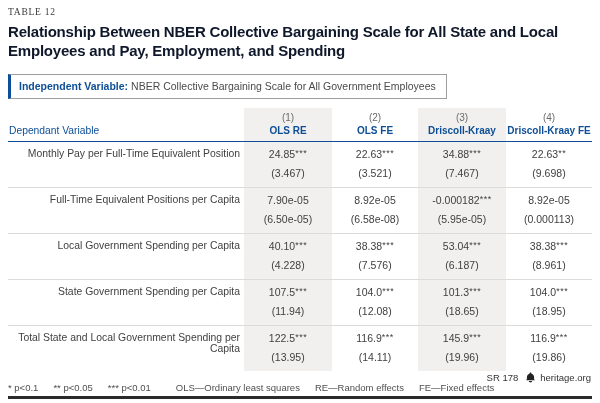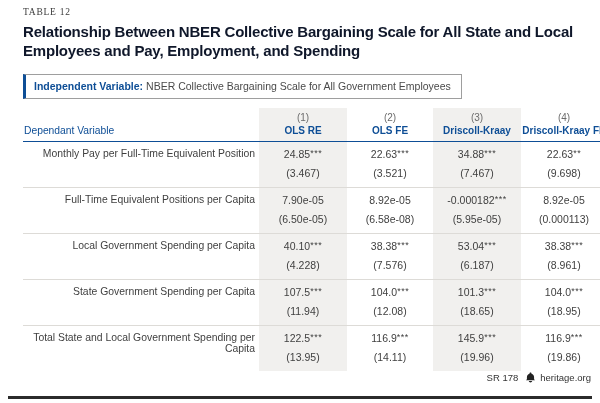--- a/index.html
+++ b/index.html
@@ -1,18 +1,18 @@
 <!DOCTYPE html>
 <html><head>
 <meta charset="utf-8">
 <style>
   * { margin:0; padding:0; box-sizing:border-box; }
   html,body { background:#fff; }
   body { width:600px; height:403px; font-family:"Liberation Sans", sans-serif; color:#3d3d3d; overflow:hidden; }
-  .page { position:relative; width:600px; height:309px; padding:7px 8px 0 23px; }
+  .page { position:relative; width:600px; height:309px; padding:7px 8px 0 8px; }
 
   .table-label { font-family:"Liberation Serif", serif; font-size:9.5px; letter-spacing:0.08em; color:#3a3a3a; }
 
   .title { margin-top:6px; max-width:572px; font-size:15px; font-weight:700; line-height:1.26; letter-spacing:-0.2px; color:#0f172a; }
 
   .iv-box { display:inline-block; margin-top:13px; border:1px solid #9e9e9e; border-left:3px solid #0e4e96; padding:5px 10px 6px 8px; font-size:10.5px; color:#4a4a4a; background:#fff; }
   .iv-box .iv-label { color:#0e4e96; font-weight:700; margin-right:3px; }
 
   table.results { margin-top:9px; width:584px; border-collapse:collapse; table-layout:fixed; }
   .results th, .results td { font-size:10.5px; }
@@ -175,20 +175,23 @@
           <div class="se">(19.96)</div>
         </td>
         <td class="num">
           <div class="coef"><span>116.9</span><span class="stars">***</span></div>
           <div class="se">(19.86)</div>
         </td>
       </tr>
     </tbody>
   </table>
 
+  <div class="legend">
+    <span>* p&lt;0.1</span><span>** p&lt;0.05</span><span>*** p&lt;0.01</span><span class="gap">OLS—Ordinary least squares</span><span>RE—Random effects</span><span>FE—Fixed effects</span>
+  </div>
 
   
 
   <div class="footer-right">
     <span class="sr">SR 178</span>
     <span class="bell">
       <svg viewBox="0 0 10 10" width="11" height="11" aria-hidden="true">
         <path d="M5 0.5 C5.5 0.5 5.9 0.85 5.9 1.35 L5.9 1.6 C7.35 2 8.25 3.2 8.25 4.8 L8.25 6.55 L9.1 7.55 L0.9 7.55 L1.75 6.55 L1.75 4.8 C1.75 3.2 2.65 2 4.1 1.6 L4.1 1.35 C4.1 0.85 4.5 0.5 5 0.5 Z M5 9.5 C4.2 9.5 3.55 9 3.45 8.25 L6.55 8.25 C6.45 9 5.8 9.5 5 9.5 Z" fill="#222"></path>
       </svg>
     </span>

